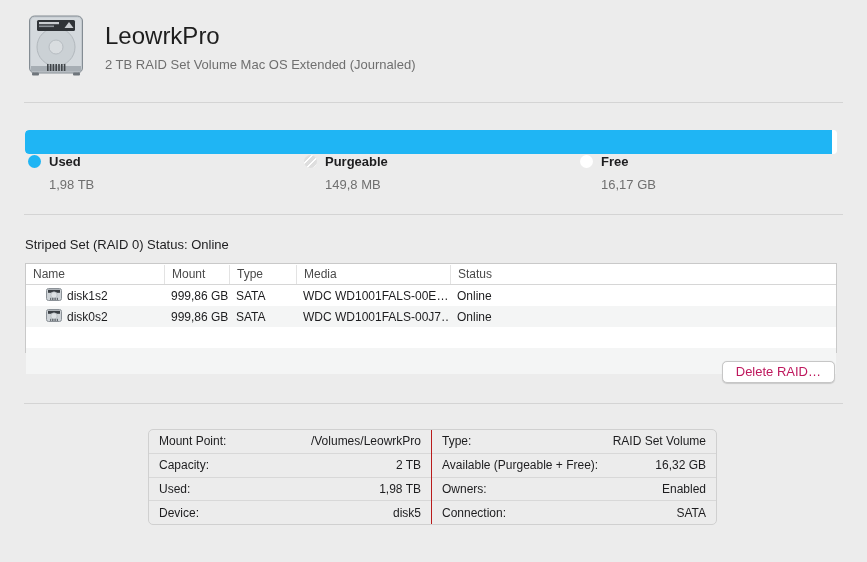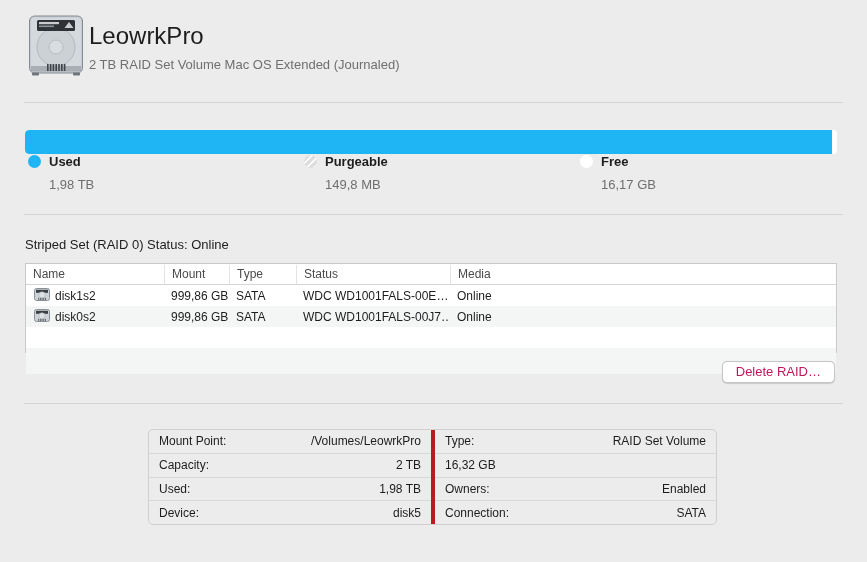--- a/index.html
+++ b/index.html
@@ -8,21 +8,21 @@
     background:#ececec;
     font-family:"Liberation Sans","DejaVu Sans",sans-serif;
     color:#1d1d1f;
     overflow:hidden;
     -webkit-font-smoothing:antialiased;
   }
   .divider{height:1px;background:#d4d4d4;margin:0 24px;}
 
   
   .app-header{display:flex;align-items:flex-start;padding:14px 0 0 28px;height:88px;box-sizing:content-box;}
-  .head-text{margin-left:5px;padding-top:8px;}
+  .head-text{margin-left:21px;padding-top:8px;}
   .volume-title{font-size:24px;line-height:28px;font-weight:400;color:#1e1e1e;}
   .volume-subtitle{font-size:13px;line-height:16px;color:#6f6f6f;margin-top:7px;}
 
   
   .usage-bar{
     margin:27px 30px 0 25px;height:24px;border-radius:4px;background:#ffffff;
     overflow:hidden;display:flex;box-shadow:inset 0 0 0 1px rgba(0,0,0,0.05);
   }
   .bar-used{height:100%;background:#1fb5f4;border-radius:4px 0 0 4px;}
   .bar-free{flex:1;background:#ffffff;}
@@ -43,40 +43,40 @@
     margin:0 30px 0 25px;background:#ffffff;border:1px solid #c9c9c9;
     height:90px;box-sizing:border-box;font-size:12px;
   }
   .t-grid{display:grid;grid-template-columns:138px 65px 67px 154px 1fr;align-items:center;}
   .t-head{height:20px;color:#4a4a4a;border-bottom:1px solid #d6d6d6;}
   .t-head .cell{padding-left:7px;border-left:1px solid #e3e3e3;line-height:19px;height:19px;}
   .t-head .cell:first-child{border-left:none;}
   .t-row{height:21px;}
   .t-row.alt{background:#f4f5f5;}
   .t-row .cell{padding-left:7px;white-space:nowrap;overflow:hidden;}
-  .t-row .cell:first-child{padding-left:8px;display:flex;align-items:center;}
+  .t-row .cell:first-child{padding-left:20px;display:flex;align-items:center;}
   .t-row .cell:first-child .name{margin-left:5px;}
   .filler{height:21px;}
   .filler.alt{background:#f4f5f5;height:26px;}
 
   .btn-row{display:flex;justify-content:flex-end;padding-right:32px;margin-top:8px;}
   .push-btn{
     font-family:inherit;font-size:13px;color:#be185d;height:22px;padding:0 13px;
     background:#ffffff;border:1px solid #c6c6c6;border-radius:5px;
     box-shadow:0 0.5px 1px rgba(0,0,0,0.15);line-height:20px;
   }
 
   
   .info-wrap{display:flex;justify-content:flex-start;margin-top:25px;padding-left:148px;align-items:flex-end;}
   .info-grid{
     display:grid;grid-template-columns:282px 285px;
     border:1px solid #d0d0d0;border-radius:5px;height:94px;box-sizing:content-box;
   }
   .info-col{display:flex;flex-direction:column;}
-  .info-col.right{border-left:4px solid #b91c1c;}
+  .info-col.right{border-left:1px solid #b91c1c;}
   .info-row{
     flex:1;display:flex;justify-content:space-between;align-items:center;
     padding:0 10px;font-size:12px;border-bottom:1px solid #d8d8d8;white-space:nowrap;
   }
   .info-row:last-child{border-bottom:none;}
   .info-value{text-align:right;}
 </style>
 </head>
 <body>
 
@@ -143,22 +143,22 @@
 </div>
 <div class="divider"></div>
 
 <div class="raid-status">Striped Set (RAID 0) Status: Online</div>
 
 <div class="member-table">
   <div class="t-grid t-head">
     <div class="cell">Name</div>
     <div class="cell">Mount</div>
     <div class="cell">Type</div>
+    <div class="cell">Media</div>
     <div class="cell">Status</div>
-    <div class="cell">Media</div>
   </div>
 
   <div class="t-grid t-row">
     <div class="cell">
       <span>
         <svg width="16" height="13" viewBox="0 0 16 13">
           <rect x="0.5" y="0.5" width="15" height="12" rx="2" fill="#ced3d7" stroke="#8b9197"></rect>
           <rect x="2" y="1.8" width="12" height="3" fill="#3a3f44"></rect>
           <circle cx="8" cy="7" r="3.2" fill="#dde1e4" stroke="#aab0b5" stroke-width="0.6"></circle>
           <g fill="#555b60">
@@ -231,20 +231,21 @@
         <span>Device:</span>
         <span class="info-value">disk5</span>
       </div>
     </div>
     <div class="info-col right">
       <div class="info-row">
         <span>Type:</span>
         <span class="info-value">RAID Set Volume</span>
       </div>
       <div class="info-row">
+        <span>Available (Purgeable + Free):</span>
         <span class="info-value">16,32 GB</span>
       </div>
       <div class="info-row">
         <span>Owners:</span>
         <span class="info-value">Enabled</span>
       </div>
       <div class="info-row">
         <span>Connection:</span>
         <span class="info-value">SATA</span>
       </div>

